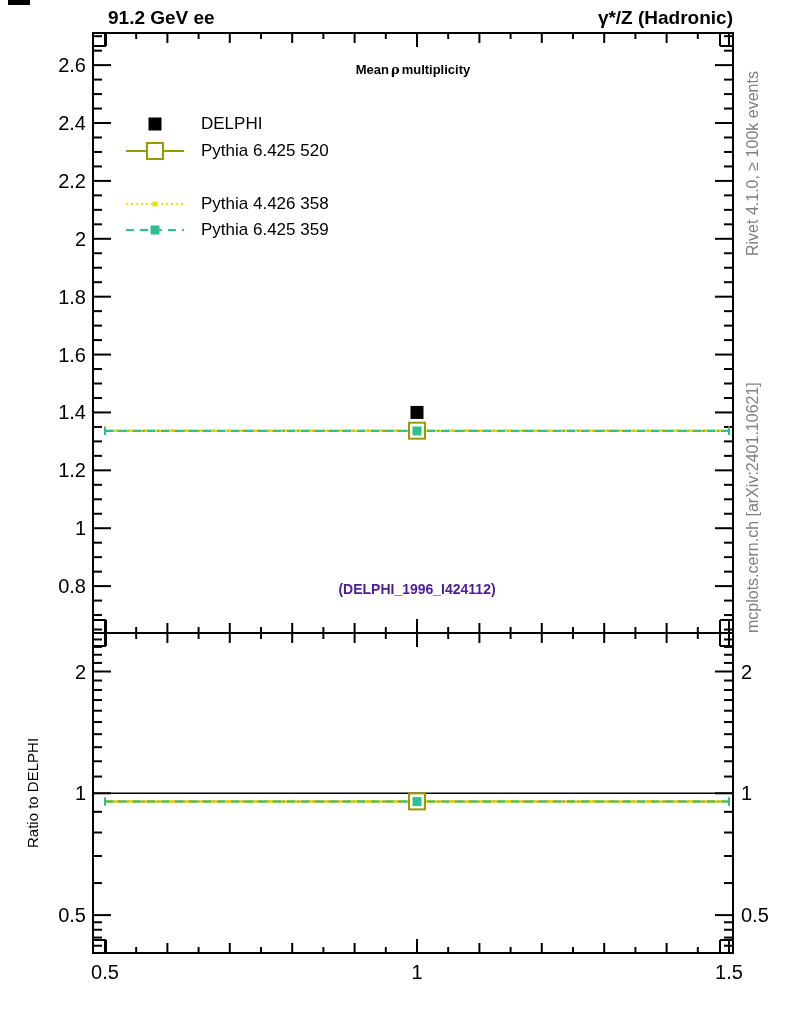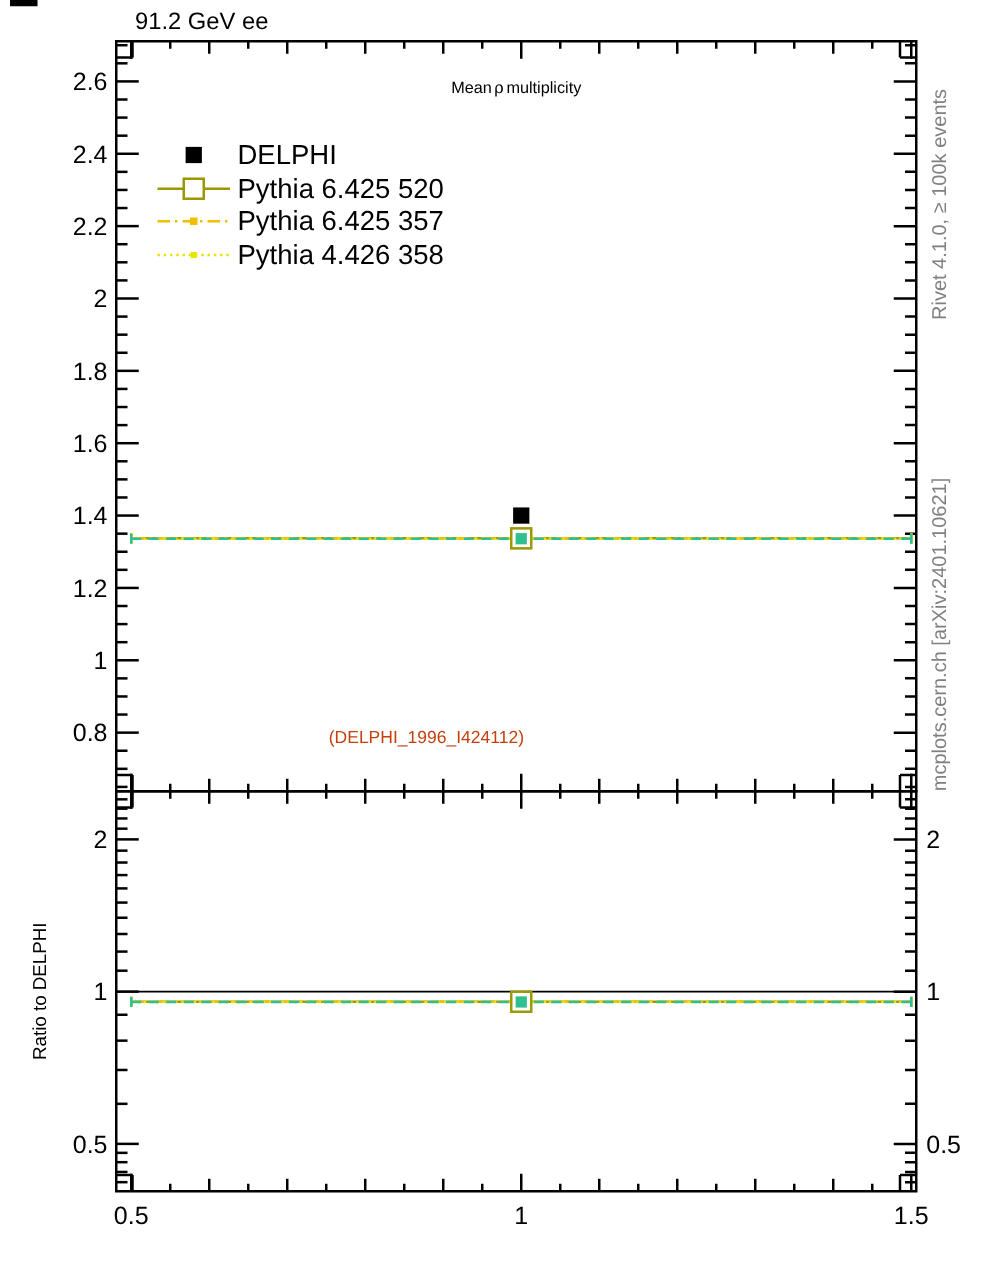--- a/index.html
+++ b/index.html
@@ -1,27 +1,27 @@
 <!DOCTYPE html>
 <html><head>
 <meta charset="utf-8">
 <style>
   html,body{margin:0;padding:0;background:#fff;}
   #page{position:relative;width:786px;height:1024px;background:#fff;overflow:hidden;
         font-family:"Liberation Sans",sans-serif;color:#000;}
   #plot-svg{position:absolute;left:0;top:0;}
-  .abs{position:absolute;white-space:nowrap;}
+  .abs{position:absolute;white-space:nowrap;font-weight:bold;}
   #artifact{position:absolute;left:8px;top:0;width:22px;height:5px;background:#000;}
   #header-left{left:108px;top:7px;font-size:19px;}
   #header-right{left:433px;top:7px;width:300px;text-align:right;font-size:19px;}
   #plot-title{left:213px;top:62px;width:400px;text-align:center;font-size:13px;}
   #plot-title .greek{font-family:"DejaVu Serif",serif;margin:0 2px;}
-  #watermark{left:263px;top:581px;width:308px;text-align:left;font-size:14px;color:#c2410c;}
+  #watermark{left:263px;top:581px;width:308px;text-align:center;font-size:14px;color:#4c1d95;}
   .legend-row{position:absolute;left:124px;height:22px;display:flex;align-items:center;}
-  .legend-row .llabel{margin-left:4px;font-size:22px;line-height:22px;}
+  .legend-row .llabel{margin-left:15px;font-size:17px;line-height:22px;}
   .vtext{position:absolute;transform-origin:0 0;transform:rotate(-90deg);
          font-size:16px;color:#808080;white-space:nowrap;}
   #rivet-note{left:744px;top:256px;}
   #mcplots-note{left:744px;top:633px;}
   #ratio-axis-label{left:24px;top:848px;color:#000;font-size:15px;}
 </style>
 </head>
 <body>
 
 <div id="page">
@@ -334,50 +334,51 @@
         <rect x="414.49375975039004" y="799.079178032254" width="5" height="5" fill="#e6e600"></rect>
         <rect x="412.49375975039004" y="426.47395079594787" width="9" height="9" fill="#2fbf90"></rect>
         <rect x="412.49375975039004" y="797.079178032254" width="9" height="9" fill="#2fbf90"></rect>
       </g>
       <g>
         <rect x="410.49375975039004" y="405.9500723589002" width="13" height="13" fill="#000000"></rect>
       </g>
     </svg>
 
   <div class="abs" id="header-left">91.2 GeV ee</div>
+  <div class="abs" id="header-right">γ*/Z (Hadronic)</div>
 
   <div class="abs" id="plot-title"><span>Mean</span><span class="greek">ρ</span><span>multiplicity</span></div>
 
   <div class="legend-row" style="top:113px">
     <svg class="sample" width="62" height="22">
         <rect x="24.5" y="4.5" width="13" height="13" fill="#000000"></rect>
       </svg>
     <span class="llabel">DELPHI</span>
   </div>
   <div class="legend-row" style="top:139.5px">
     <svg class="sample" width="62" height="22">
         <line x1="2" y1="11" x2="60" y2="11" stroke="#9a9a00" stroke-width="2"></line>
         <rect x="23" y="3" width="16" height="16" fill="#fff" stroke="#9a9a00" stroke-width="2"></rect>
       </svg>
     <span class="llabel">Pythia 6.425 520</span>
   </div>
-  <div class="legend-row" style="top:166px">
-    <svg class="sample" width="62" height="22">
-        <line x1="2" y1="11" x2="60" y2="11" stroke="#f0c000" stroke-width="2" stroke-dasharray="10 4 2 4"></line>
-        <rect x="28" y="8" width="6" height="6" fill="#f0c000"></rect>
-      </svg>
-    <span class="llabel">Pythia 6.425 357</span>
-  </div>
   <div class="legend-row" style="top:192.5px">
     <svg class="sample" width="62" height="22">
         <line x1="2" y1="11" x2="60" y2="11" stroke="#e6e600" stroke-width="2" stroke-dasharray="2 3"></line>
         <rect x="28.5" y="8.5" width="5" height="5" fill="#e6e600"></rect>
       </svg>
     <span class="llabel">Pythia 4.426 358</span>
   </div>
+  <div class="legend-row" style="top:219px">
+    <svg class="sample" width="62" height="22">
+        <line x1="2" y1="11" x2="60" y2="11" stroke="#2fbf90" stroke-width="2" stroke-dasharray="8 6"></line>
+        <rect x="26.5" y="6.5" width="9" height="9" fill="#2fbf90"></rect>
+      </svg>
+    <span class="llabel">Pythia 6.425 359</span>
+  </div>
 
   <div class="abs" id="watermark">(DELPHI_1996_I424112)</div>
 
   <div class="vtext" id="rivet-note">Rivet 4.1.0, ≥ 100k events</div>
   <div class="vtext" id="mcplots-note">mcplots.cern.ch [arXiv:2401.10621]</div>
   <div class="vtext" id="ratio-axis-label">Ratio to DELPHI</div>
 
 </div>
 
 </body></html>

